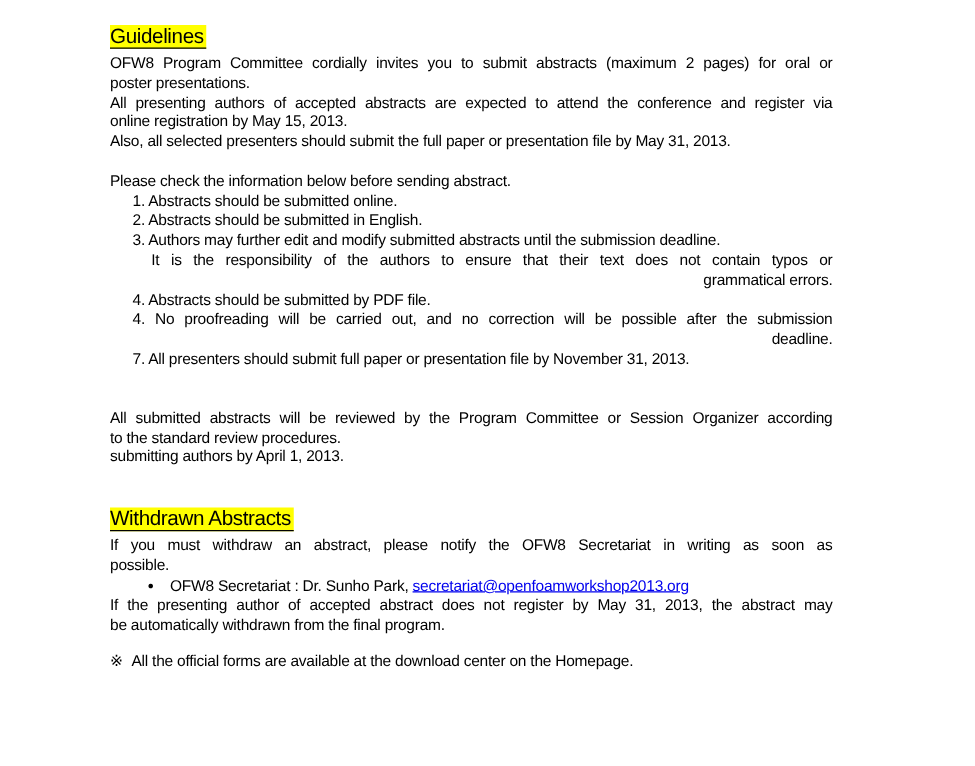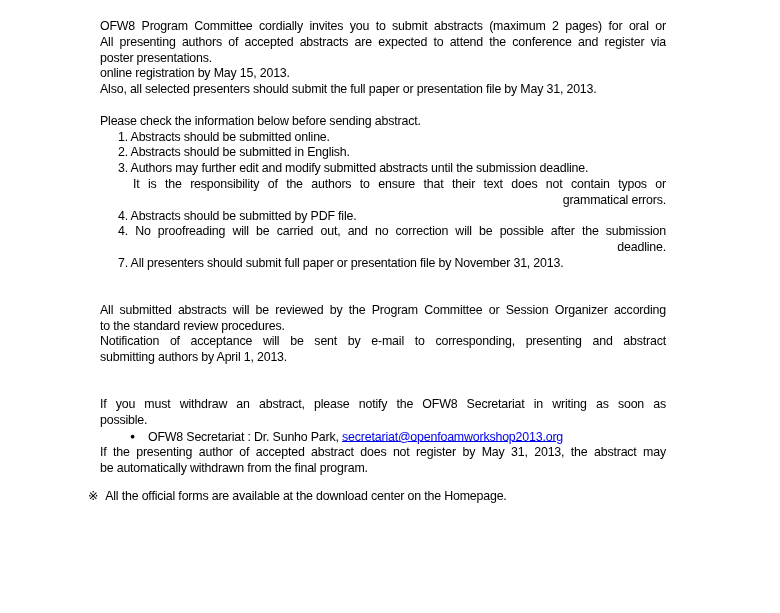--- a/index.html
+++ b/index.html
@@ -13,66 +13,67 @@
   section + section{margin-top:31px;}
   h2{
     margin:0 0 3px 0;font-weight:normal;font-size:16.5px;
     line-height:21px;letter-spacing:-0.3px;
   }
   .hl{
     background:var(--hl,#ffff00);
     border-bottom:1.6px solid #000;
     padding:0 2px 0 0;
   }
-  .tl{line-height:15.8px;min-height:15.8px;margin-left:12px;}
+  .tl{line-height:15.8px;min-height:15.8px;}
   .stretch{text-align:justify;text-align-last:justify;}
   .ind1{padding-left:18px;}
   .ind2{padding-left:33px;text-align:right;}
   .bullet{padding-left:30px;}
   .dot{font-size:8.5px;vertical-align:1.5px;margin-right:13px;}
   .link{color:var(--link,#0000ee);text-decoration:underline;cursor:pointer;}
   .footnote{margin-top:13px;display:flex;line-height:15.8px;}
   .fn-marker{margin-right:7px;}
 </style>
 </head>
 <body style="background: rgb(255, 255, 255);">
 
 <div class="page">
 
   <section>
+    <h2><span class="hl">Guidelines</span></h2>
     <div class="lines">
         <div class="tl stretch">OFW8 Program Committee cordially invites you to submit abstracts (maximum 2 pages) for oral or</div>
+        <div class="tl">poster presentations.</div>
         <div class="tl stretch">All presenting authors of accepted abstracts are expected to attend the conference and register via</div>
-        <div class="tl">poster presentations.</div>
         <div class="tl">online registration by May 15, 2013.</div>
         <div class="tl">Also, all selected presenters should submit the full paper or presentation file by May 31, 2013.</div>
         <div class="tl"></div>
         <div class="tl">Please check the information below before sending abstract.</div>
         <div class="tl ind1">1. Abstracts should be submitted online.</div>
         <div class="tl ind1">2. Abstracts should be submitted in English.</div>
         <div class="tl ind1">3. Authors may further edit and modify submitted abstracts until the submission deadline.</div>
         <div class="tl stretch ind2">It is the responsibility of the authors to ensure that their text does not contain typos or</div>
         <div class="tl ind2">grammatical errors.</div>
         <div class="tl ind1">4. Abstracts should be submitted by PDF file.</div>
         <div class="tl stretch ind1">4. No proofreading will be carried out, and no correction will be possible after the submission</div>
         <div class="tl ind2">deadline.</div>
         <div class="tl ind1">7. All presenters should submit full paper or presentation file by November 31, 2013.</div>
       </div>
   </section>
 
   <section>
     <div class="lines">
         <div class="tl stretch">All submitted abstracts will be reviewed by the Program Committee or Session Organizer according</div>
         <div class="tl">to the standard review procedures.</div>
-        <div class="tl stretch">Notification of acceptance will be sent by e-mail to corresponding, presenting and abstract</div>
         <div class="tl">submitting authors by April 1, 2013.</div>
       </div>
   </section>
 
   <section>
+    <h2><span class="hl">Withdrawn Abstracts</span></h2>
     <div class="lines">
         <div class="tl stretch">If you must withdraw an abstract, please notify the OFW8 Secretariat in writing as soon as</div>
         <div class="tl">possible.</div>
         <div class="tl bullet"><span class="dot">●</span><span>OFW8 Secretariat : Dr. Sunho Park, </span><a class="link" href="#">secretariat@openfoamworkshop2013.org</a></div>
         <div class="tl stretch">If the presenting author of accepted abstract does not register by May 31, 2013, the abstract may</div>
         <div class="tl">be automatically withdrawn from the final program.</div>
       </div>
   </section>
 
   <div class="footnote">

